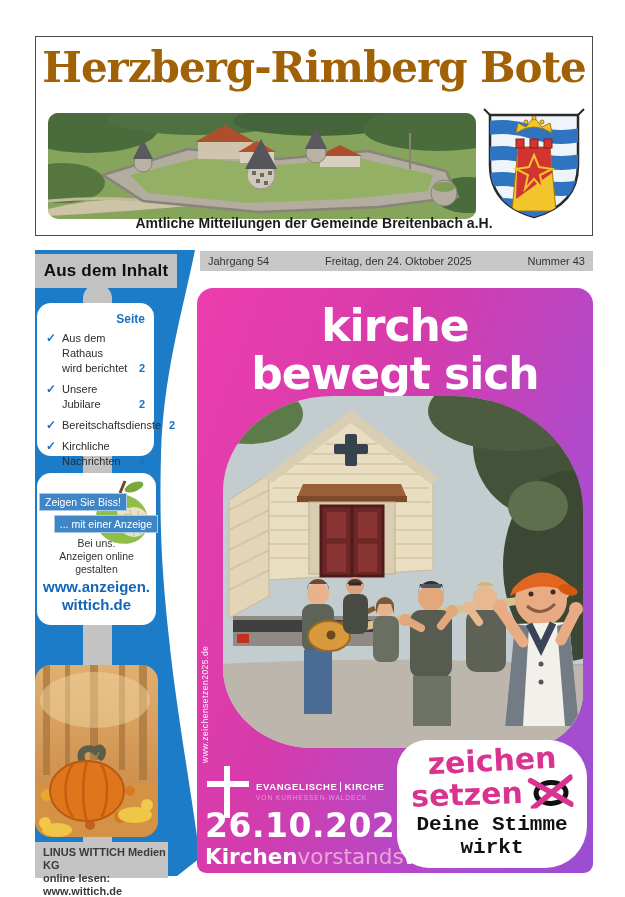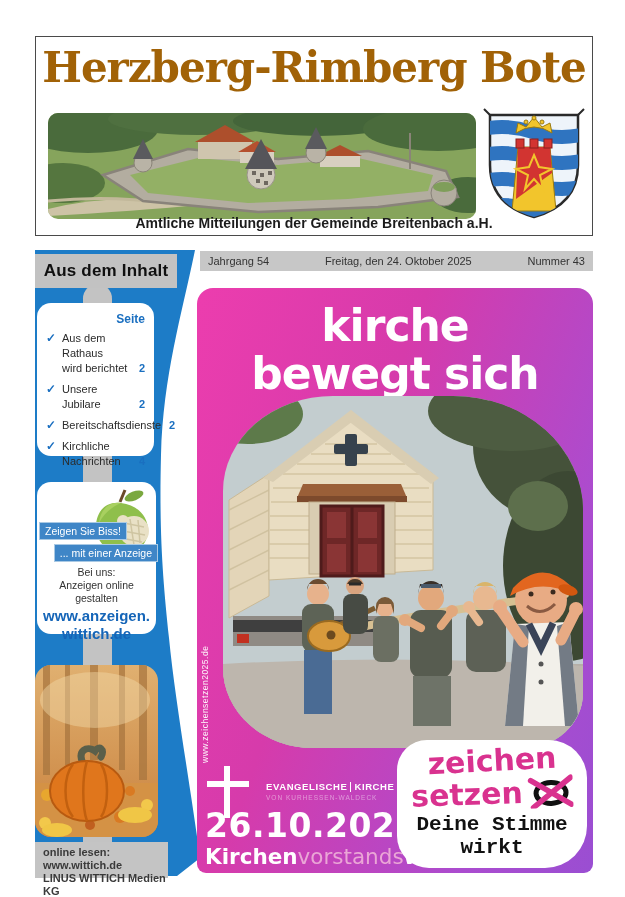--- a/index.html
+++ b/index.html
@@ -35,21 +35,21 @@
   .card{position:absolute;background:#fff;border-radius:14px;box-sizing:border-box;}
   .toc{left:2px;top:53px;width:117px;height:153px;padding:9px 9px 6px 9px;}
   .seite{text-align:right;font-weight:bold;font-size:12px;color:#1a6fc0;margin-bottom:5px;}
   .toc-item{display:grid;grid-template-columns:14px 1fr 12px;column-gap:2px;
             margin-bottom:6px;font-size:11px;color:#2b2b2b;line-height:15px;}
   .toc-item .chk{color:#1a6fc0;font-weight:bold;font-size:12px;}
   .toc-item .pg{color:#1a6fc0;font-weight:bold;text-align:right;align-self:end;}
   .toc-item .l2{display:block;}
   .toc-item .l2:empty{display:none;}
 
-  .adcard{left:2px;top:232px;width:119px;height:152px;padding-top:40px;}
+  .adcard{left:2px;top:223px;width:119px;height:152px;padding-top:20px;}
   .apple{position:absolute;right:4px;top:5px;width:62px;height:74px;}
   .adrow{position:relative;background:#3f86c7;border:1px solid #a9c9e4;color:#fff;
          font-size:10.5px;padding:2px 5px;margin-bottom:4px;width:max-content;z-index:1;}
   .adrow.r1{margin-left:2px;}
   .adrow.r2{margin-left:auto;margin-right:-2px;}
   .adrow.r3{margin-left:0;}
   .adnote{font-size:10.5px;color:#333;text-align:center;line-height:13px;}
   .adurl{font-size:15px;font-weight:bold;color:#1565b8;text-align:center;line-height:18px;margin-top:2px;}
 
   .pumpkin{position:absolute;left:0;top:415px;width:123px;height:172px;
@@ -64,21 +64,21 @@
           background:linear-gradient(110deg,#ec3dae 0%,#d63bab 38%,#ab4ccf 78%,#9a4ed2 100%);}
   .poster-title{position:absolute;left:0;top:14px;width:100%;text-align:center;
                 color:#fff;font-weight:800;font-size:44px;line-height:1.1;letter-spacing:-1px;
                 font-family:"DejaVu Sans","Liberation Sans",sans-serif;}
   .photo{position:absolute;left:26px;top:108px;width:360px;height:352px;
          border-radius:110px 130px 60px 90px / 95px 115px 55px 80px;overflow:hidden;}
   .vurl{position:absolute;left:3px;top:300px;height:175px;width:12px;
         writing-mode:vertical-rl;transform:rotate(180deg);
         font-size:8.5px;letter-spacing:.5px;color:rgba(255,255,255,.95);}
   .eklogo{position:absolute;left:10px;top:478px;display:flex;}
-  .ek-text{margin-left:17px;margin-top:15px;}
+  .ek-text{margin-left:7px;margin-top:15px;}
   .ek-name{font-size:9.5px;font-weight:bold;color:#fff;letter-spacing:.6px;display:flex;align-items:center;}
   .ek-name .bar{display:inline-block;width:1px;height:10px;background:#fff;margin:0 3px;}
   .ek-sub{font-size:6.5px;color:rgba(255,255,255,.45);letter-spacing:1px;margin-top:2px;}
   .edate{position:absolute;left:8px;top:518px;color:#fff;font-weight:900;font-size:33px;
          letter-spacing:.5px;font-family:"DejaVu Sans","Liberation Sans",sans-serif;}
   .ewahl{position:absolute;left:8px;top:556px;font-size:21.5px;color:#fff;
          font-family:"DejaVu Sans","Liberation Sans",sans-serif;}
   .ewahl .b{font-weight:800;}
   .ewahl .light{color:#eaa6d6;font-weight:400;}
   .blob{position:absolute;left:200px;top:452px;width:190px;height:128px;background:#fff;
@@ -271,22 +271,22 @@
       </g>
       <path d="M48,98 C42,86 52,80 60,86 C64,80 70,84 66,92" fill="none" stroke="#5a5f4a" stroke-width="7" stroke-linecap="round"></path>
       <ellipse cx="52" cy="126" rx="37" ry="30" fill="#e0761c" stroke="#b85a10" stroke-width="2"></ellipse>
       <path d="M38,99 C28,112 28,140 38,152 M52,96 C47,112 47,142 52,156 M66,99 C74,112 74,140 66,152" stroke="#c2600f" stroke-width="2.5" fill="none"></path>
       <ellipse cx="100" cy="150" rx="17" ry="8" fill="#f0c646"></ellipse>
       <ellipse cx="22" cy="165" rx="15" ry="7" fill="#f0c646"></ellipse>
     </svg>
   </div>
 
   <div class="pub">
+    <div>LINUS WITTICH Medien KG</div>
     <div>online lesen: www.wittich.de</div>
-    <div>LINUS WITTICH Medien KG</div>
   </div>
 </div>
 
 <div class="abs poster">
   <div class="poster-title">
     <span>kirche</span><br>
     <span>bewegt sich</span>
   </div>
 
   <div class="photo">

